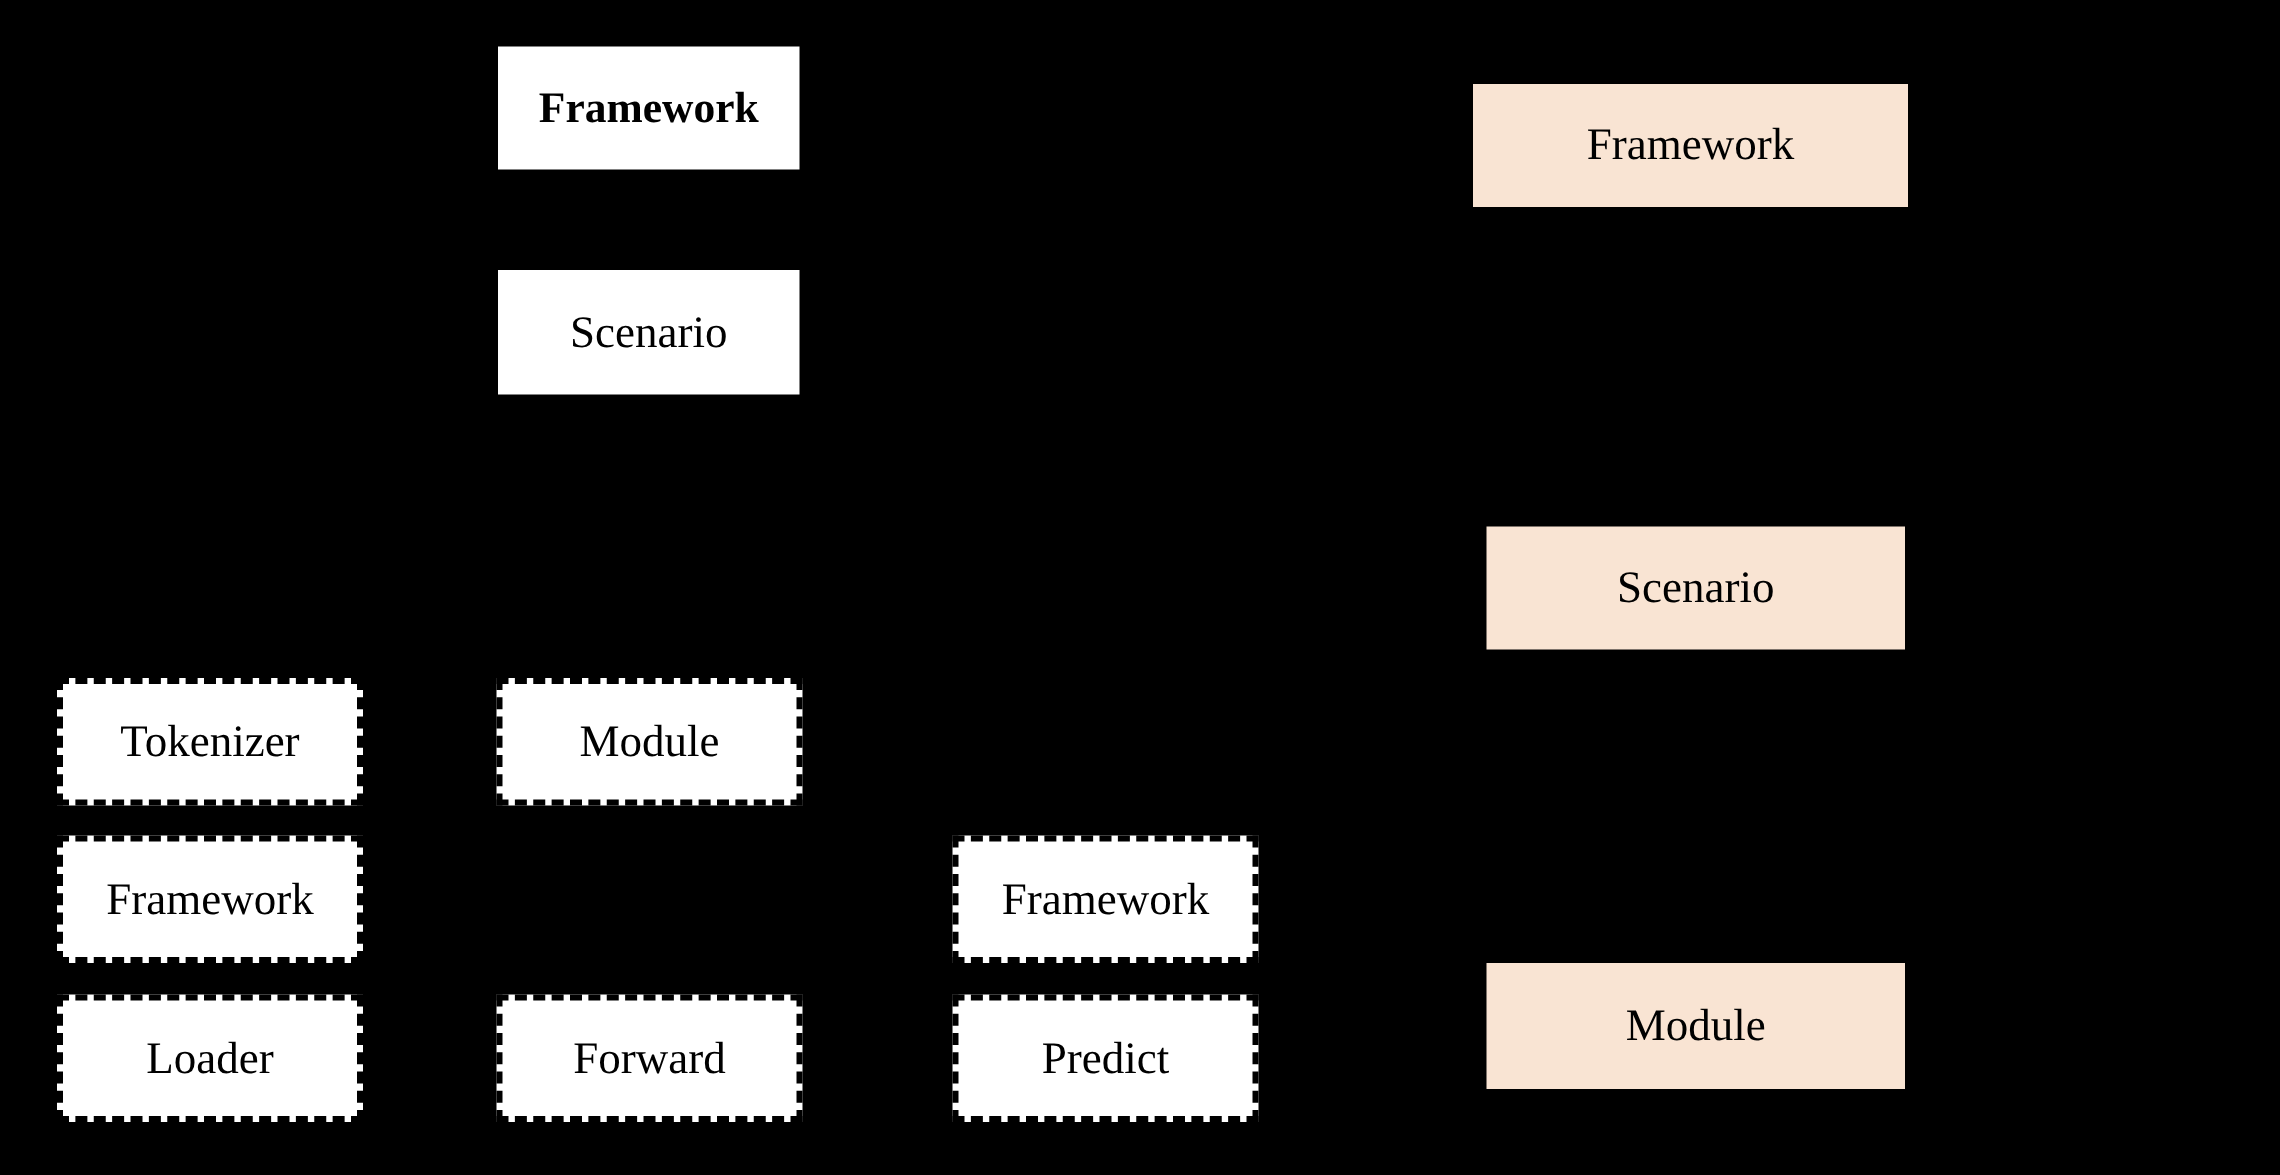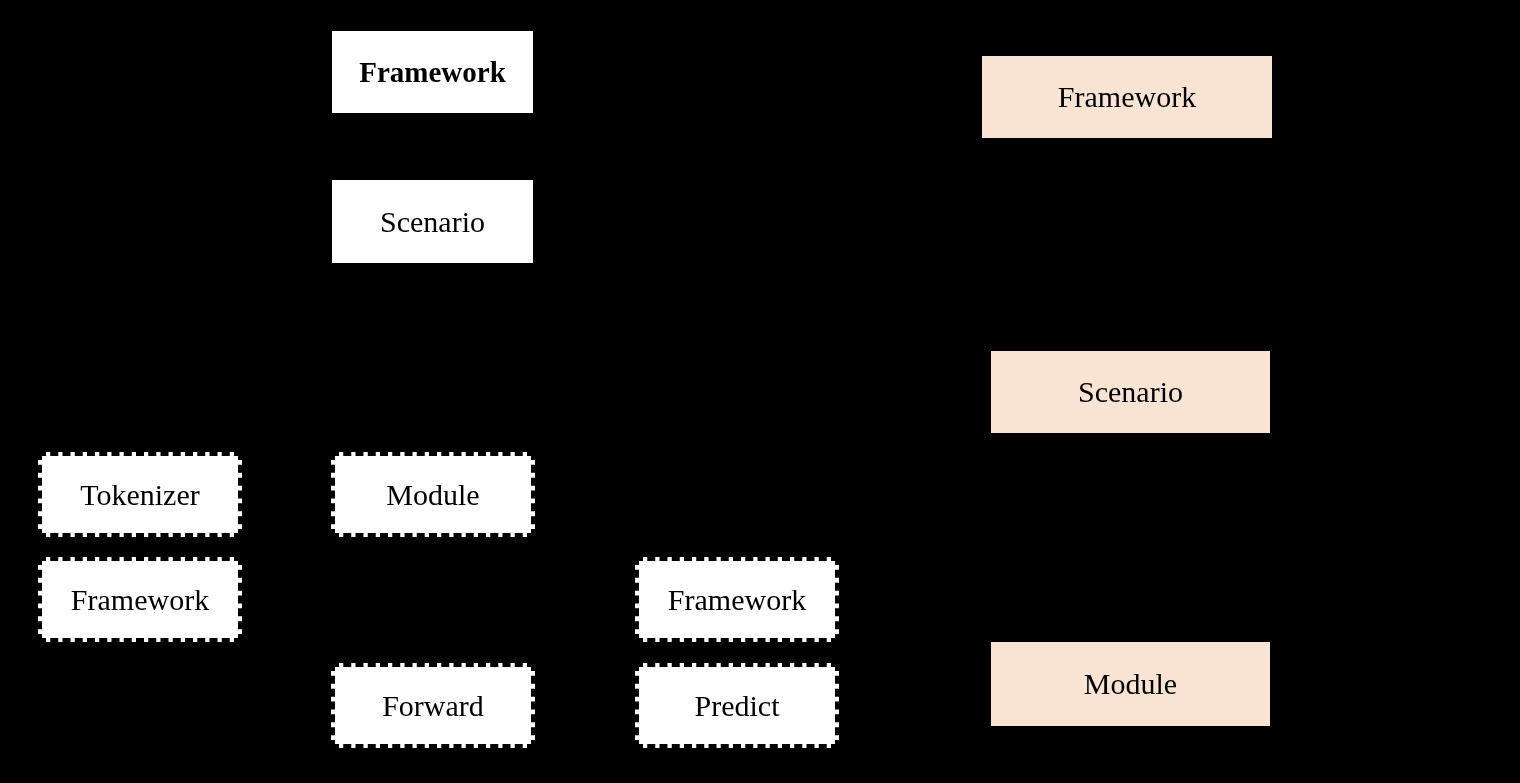--- a/index.html
+++ b/index.html
@@ -58,20 +58,21 @@
   <div class="node bold lf-framework">Framework</div>
 
   <div class="node lf-scenario">Scenario</div>
 
   <div class="node dashed col-0 row-0">Tokenizer</div>
   <div class="node dashed col-1 row-0">Module</div>
 
   <div class="node dashed col-0 row-1">Framework</div>
   <div class="node dashed col-2 row-1">Framework</div>
 
+  <div class="node dashed col-0 row-2">Loader</div>
   <div class="node dashed col-2 row-2">Predict</div>
   <div class="node dashed col-1 row-2">Forward</div>
 
   <div class="node accent rt-framework">Framework</div>
 
   <div class="node accent rt-scenario">Scenario</div>
 
   <div class="node accent rt-module">Module</div>
 
 </div>

